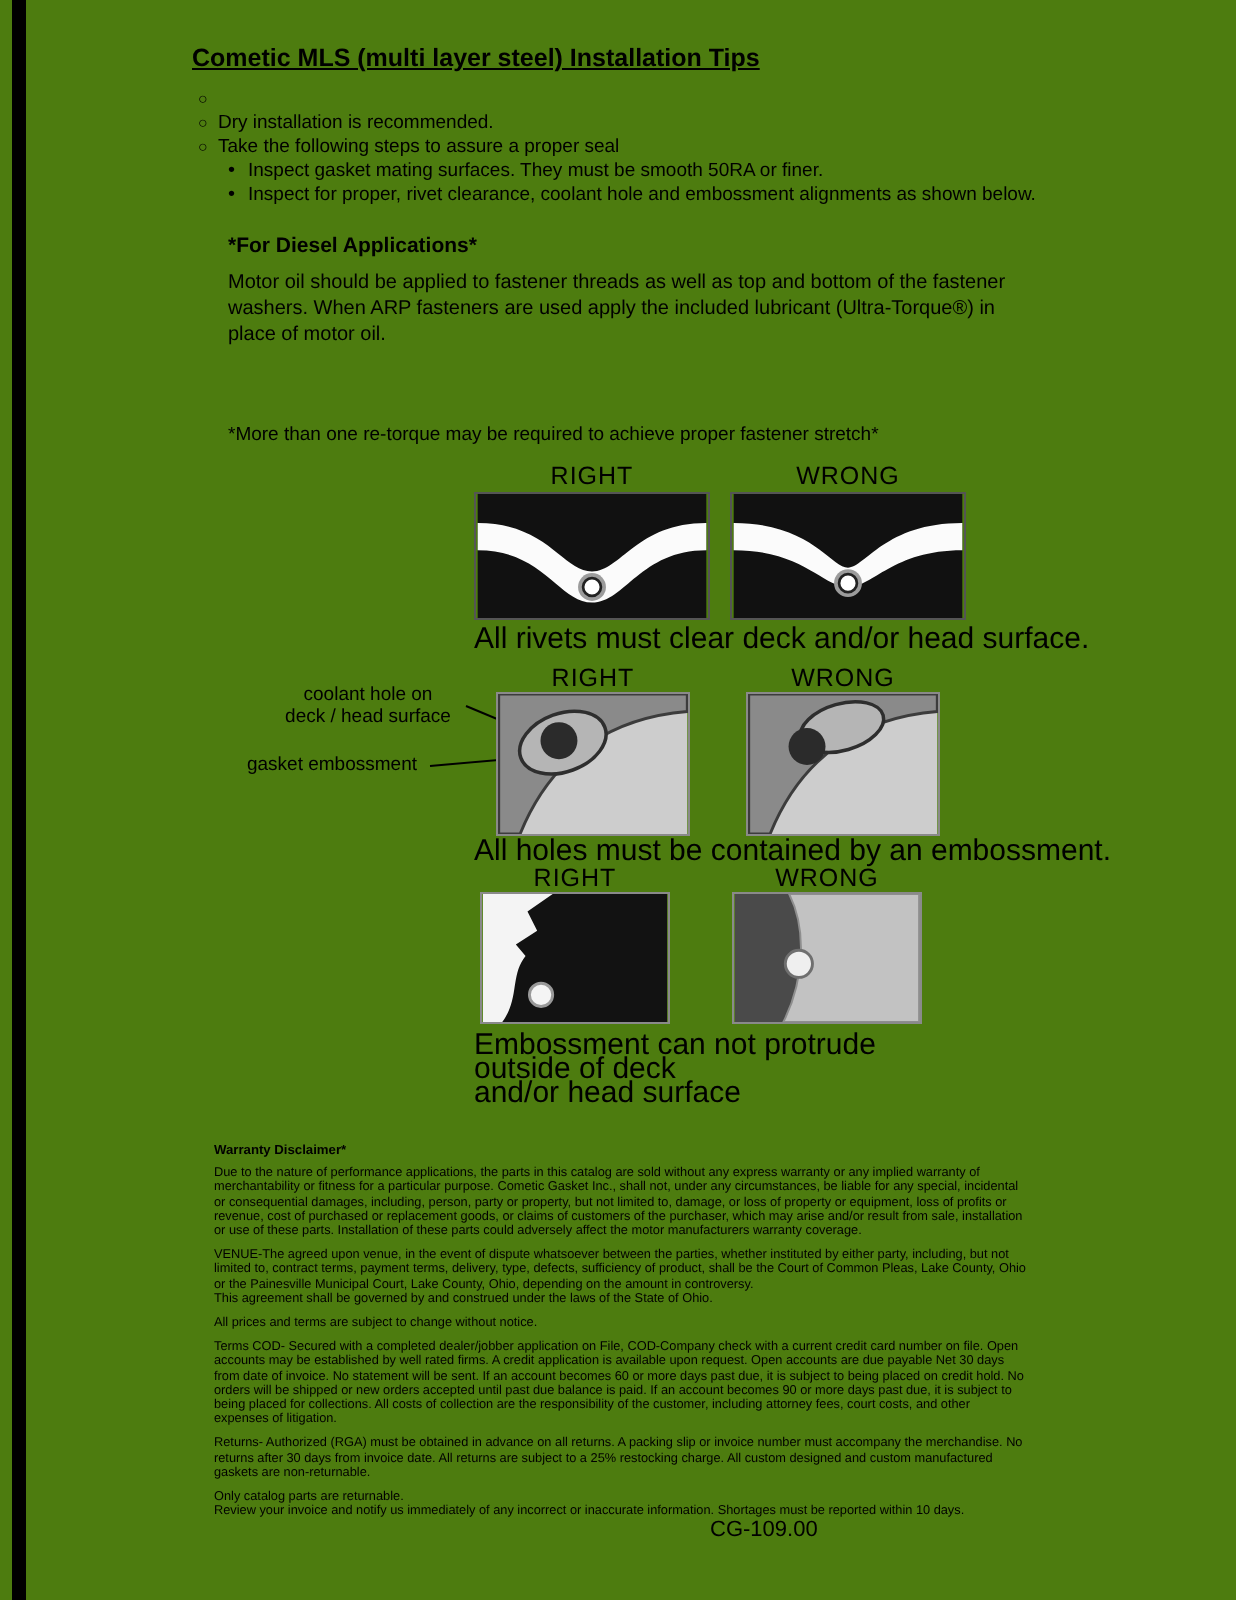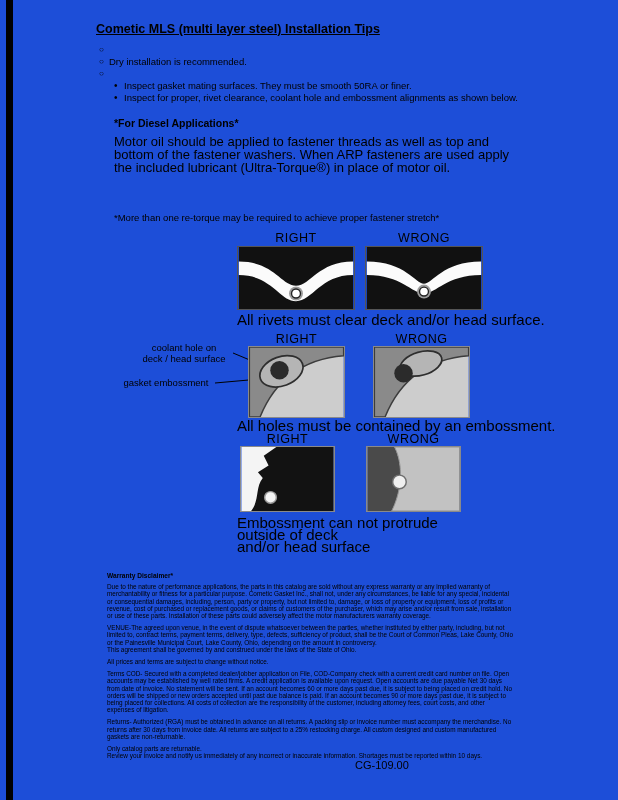--- a/index.html
+++ b/index.html
@@ -1,33 +1,33 @@
 <!DOCTYPE html>
 <html><head>
 <meta charset="utf-8">
 <style>
   * { margin:0; padding:0; box-sizing:border-box; }
   html,body { background:#fff; }
   body { font-family:"Liberation Sans", sans-serif; color:#000; }
-  .page { position:relative; width:618px; height:800px; background:#1d4ed8; overflow:hidden; }
+  .page { position:relative; width:618px; height:800px; background:#4d7c0f; overflow:hidden; }
   .abs { position:absolute; }
   .left-strip { position:absolute; left:6px; top:0; width:7px; height:800px; background:#000; }
 
   .title { font-size:12.5px; font-weight:bold; text-decoration:underline; white-space:nowrap; }
 
   .tips { font-size:9.5px; }
   .tip-row { display:flex; align-items:flex-start; height:12px; white-space:nowrap; }
   .tip-row.sub { margin-left:15px; }
   .bullet { width:10px; flex:0 0 auto; }
   .b1 { font-size:8px; line-height:12px; }
   .b2 { font-size:10px; line-height:11px; }
   .tip-text { line-height:12px; }
 
   .h2 { font-size:10.5px; font-weight:bold; }
-  .body-text { font-size:13px; line-height:13px; }
+  .body-text { font-size:10px; line-height:13px; }
   .note { font-size:9.5px; }
 
   .dg-header { font-size:12.5px; text-align:center; letter-spacing:0.5px; }
   .dg-img { display:block; border:1px solid #8a8a8a; }
   .dg-img.noborder { border-color:#555; }
   .caption { font-size:15px; line-height:12px; }
   .small-label { font-size:9.5px; line-height:11px; text-align:center; }
   .preline { white-space:pre-line; }
 
   .warranty { font-size:6.4px; line-height:7.2px; }
@@ -47,20 +47,21 @@
   <div class="abs tips" style="left:99px; top:44px;">
     <div class="tip-row">
       <span class="bullet b1">○</span>
     </div>
     <div class="tip-row">
       <span class="bullet b1">○</span>
       <span class="tip-text">Dry installation is recommended.</span>
     </div>
     <div class="tip-row">
       <span class="bullet b1">○</span>
+      <span class="tip-text">Take the following steps to assure a proper seal</span>
     </div>
     <div class="tip-row sub">
       <span class="bullet b2">•</span>
       <span class="tip-text">Inspect gasket mating surfaces.  They must be smooth 50RA or finer.</span>
     </div>
     <div class="tip-row sub">
       <span class="bullet b2">•</span>
       <span class="tip-text">Inspect for proper, rivet clearance, coolant hole and embossment alignments as shown below.</span>
     </div>
   </div>

